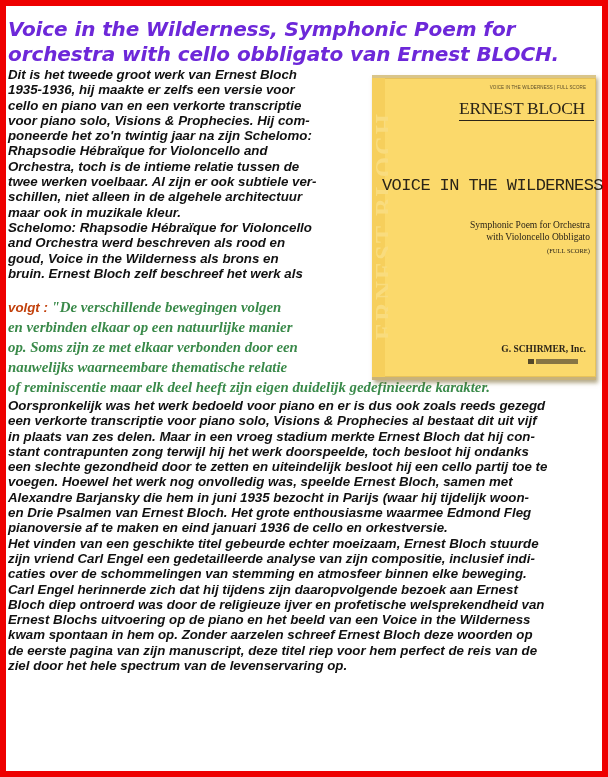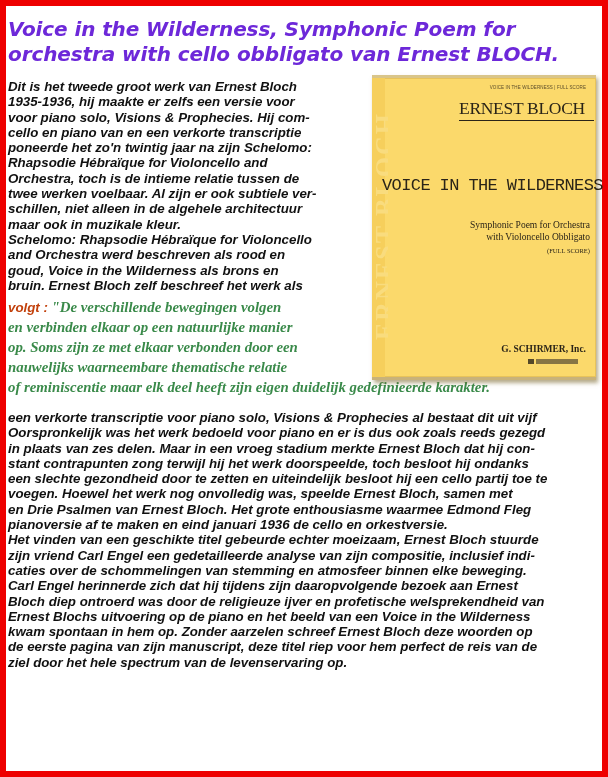--- a/index.html
+++ b/index.html
@@ -19,21 +19,20 @@
       font-size: 20px; line-height: 25px;
       letter-spacing: -0.1px;
       margin: 0;
     }
     .title span { display: block; white-space: nowrap; }
     .body-text {
       font-family: "Liberation Sans", sans-serif;
       font-style: italic; font-weight: bold;
       font-size: 13.3px; line-height: 15.3px;
       color: #111111;
-      margin-top: 12px;
     }
     .col-left {
       position: absolute; left: 8px; top: 67px; width: 362px;
     }
     .line { display: block; white-space: nowrap; }
     .quote-line { display: block; white-space: nowrap; line-height: 20px; font-family: "Liberation Serif", serif; font-style: italic; font-weight: bold; color: #3a8a4a; font-size: 14.8px; }
     .full {
       position: absolute; left: 8px; width: 592px;
     }
     .cover {
@@ -108,22 +107,22 @@
 <div class="frame"></div>
 
 <h1 class="title">
   <span>Voice in the Wilderness, Symphonic Poem for</span>
   <span>orchestra with cello obbligato van Ernest BLOCH.</span>
 </h1>
 
 <div class="col-left body-text">
   <span class="line">Dit is het tweede groot werk van Ernest Bloch</span>
   <span class="line">1935-1936, hij maakte er zelfs een versie voor</span>
+  <span class="line">cello en piano van en een verkorte transcriptie</span>
   <span class="line">voor piano solo, Visions &amp; Prophecies. Hij com-</span>
-  <span class="line">cello en piano van en een verkorte transcriptie</span>
   <span class="line">poneerde het zo'n twintig jaar na zijn Schelomo:</span>
   <span class="line">Rhapsodie Hébraïque for Violoncello and</span>
   <span class="line">Orchestra, toch is de intieme relatie tussen de</span>
   <span class="line">twee werken voelbaar. Al zijn er ook subtiele ver-</span>
   <span class="line">schillen, niet alleen in de algehele architectuur</span>
   <span class="line">maar ook in muzikale kleur.</span>
   <span class="line">Schelomo: Rhapsodie Hébraïque for Violoncello</span>
   <span class="line">and Orchestra werd beschreven als rood en</span>
   <span class="line">goud, Voice in the Wilderness als brons en</span>
   <span class="line">bruin. Ernest Bloch zelf beschreef het werk als</span>
@@ -131,26 +130,27 @@
 
 <div class="full" style="top:297px;">
   <span class="quote-line"><span class="body-text" style="color:#c2410c;">volgt : </span><span>"De verschillende bewegingen volgen</span></span>
   <span class="quote-line">en verbinden elkaar op een natuurlijke manier</span>
   <span class="quote-line">op. Soms zijn ze met elkaar verbonden door een</span>
   <span class="quote-line">nauwelijks waarneembare thematische relatie</span>
   <span class="quote-line">of reminiscentie maar elk deel heeft zijn eigen duidelijk gedefinieerde karakter.</span>
 </div>
 
 <div class="full body-text" style="top:398px;">
+  <span class="line">Oorspronkelijk was het werk bedoeld voor piano en er is dus ook zoals reeds gezegd</span>
   <span class="line">een verkorte transcriptie voor piano solo, Visions &amp; Prophecies al bestaat dit uit vijf</span>
-  <span class="line">Oorspronkelijk was het werk bedoeld voor piano en er is dus ook zoals reeds gezegd</span>
   <span class="line">in plaats van zes delen. Maar in een vroeg stadium merkte Ernest Bloch dat hij con-</span>
   <span class="line">stant contrapunten zong terwijl hij het werk doorspeelde, toch besloot hij ondanks</span>
   <span class="line">een slechte gezondheid door te zetten en uiteindelijk besloot hij een cello partij toe te</span>
   <span class="line">voegen. Hoewel het werk nog onvolledig was, speelde Ernest Bloch, samen met</span>
+  <span class="line">Alexandre Barjansky die hem in juni 1935 bezocht in Parijs (waar hij tijdelijk woon-</span>
   <span class="line">en Drie Psalmen van Ernest Bloch. Het grote enthousiasme waarmee Edmond Fleg</span>
   <span class="line">pianoversie af te maken en eind januari 1936 de cello en orkestversie.</span>
   <span class="line">Het vinden van een  geschikte titel gebeurde echter moeizaam, Ernest Bloch stuurde</span>
   <span class="line">zijn vriend Carl Engel een gedetailleerde analyse van zijn compositie, inclusief indi-</span>
   <span class="line">caties over de schommelingen van stemming en atmosfeer binnen elke beweging.</span>
   <span class="line">Carl Engel herinnerde zich dat hij tijdens zijn daaropvolgende bezoek aan Ernest</span>
   <span class="line">Bloch diep ontroerd was door de religieuze ijver en profetische welsprekendheid van</span>
   <span class="line">Ernest Blochs uitvoering op de piano en het beeld van een Voice in the Wilderness</span>
   <span class="line">kwam spontaan in hem op. Zonder aarzelen schreef Ernest Bloch deze woorden op</span>
   <span class="line">de eerste pagina van zijn manuscript, deze titel riep voor hem perfect de reis van de</span>

